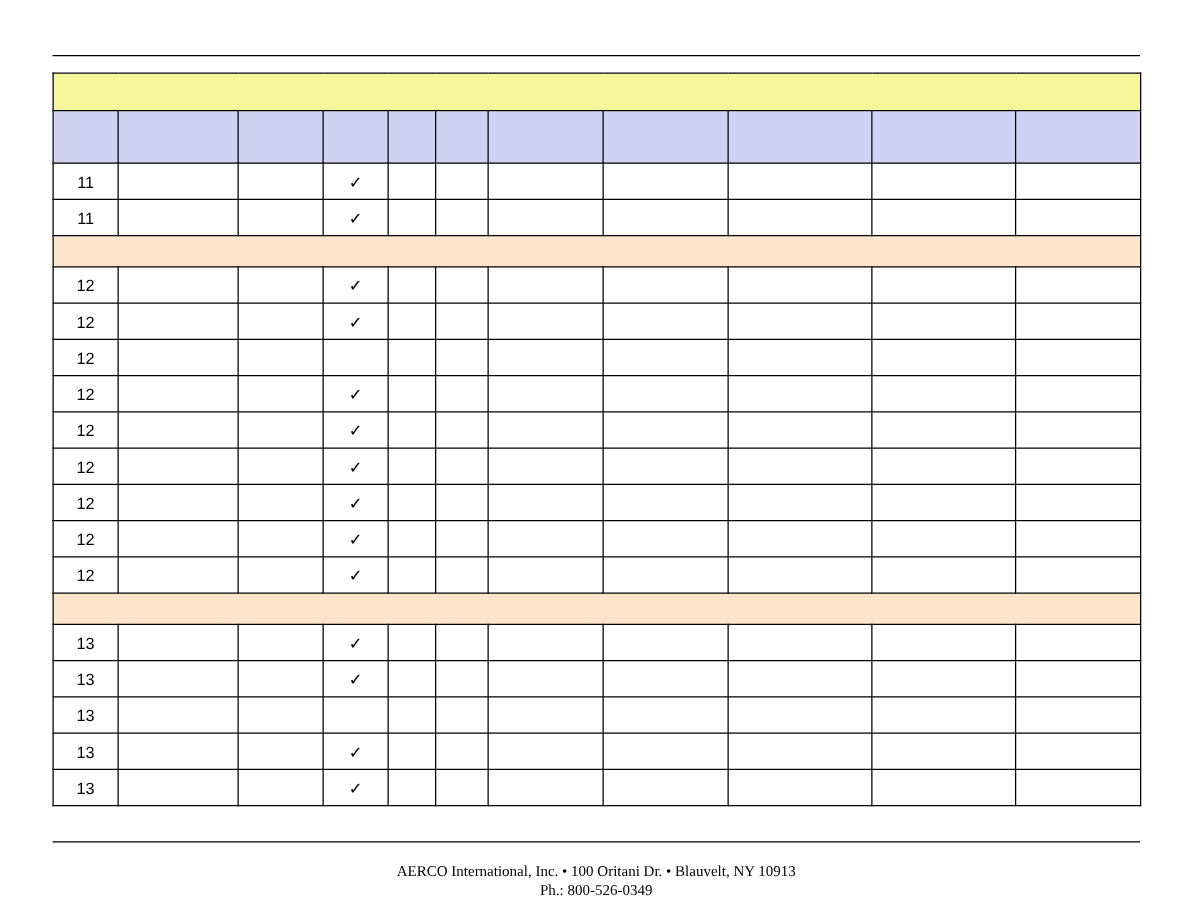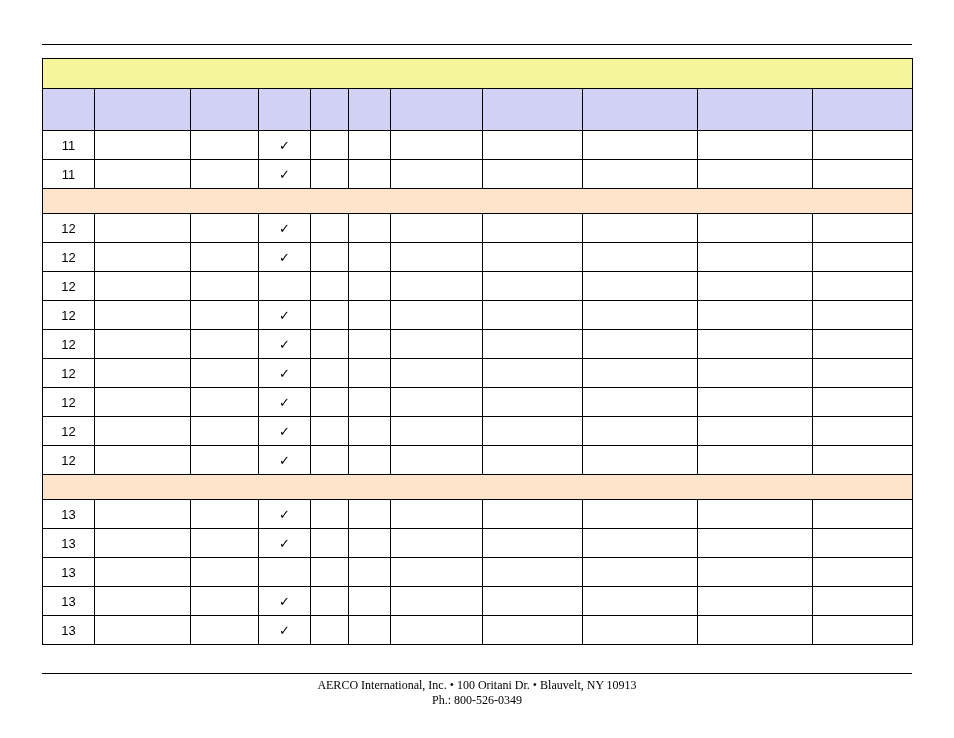--- a/index.html
+++ b/index.html
@@ -55,21 +55,21 @@
   }
   tr.data-row td { height: 29px; }
   .check { font-size: 13px; }
   .footer {
     width: 870px;
     border-top: 1px solid #000;
     margin-top: 28px;
     text-align: center;
     font-family: "Times New Roman", serif;
     font-size: 12px;
-    padding-top: 4px;
+    padding-top: 16px;
     line-height: 1.25;
   }
   
   col.c0  { width: 52px; }
   col.c1  { width: 96px; }
   col.c2  { width: 68px; }
   col.c3  { width: 52px; }
   col.c4  { width: 38px; }
   col.c5  { width: 42px; }
   col.c6  { width: 92px; }

